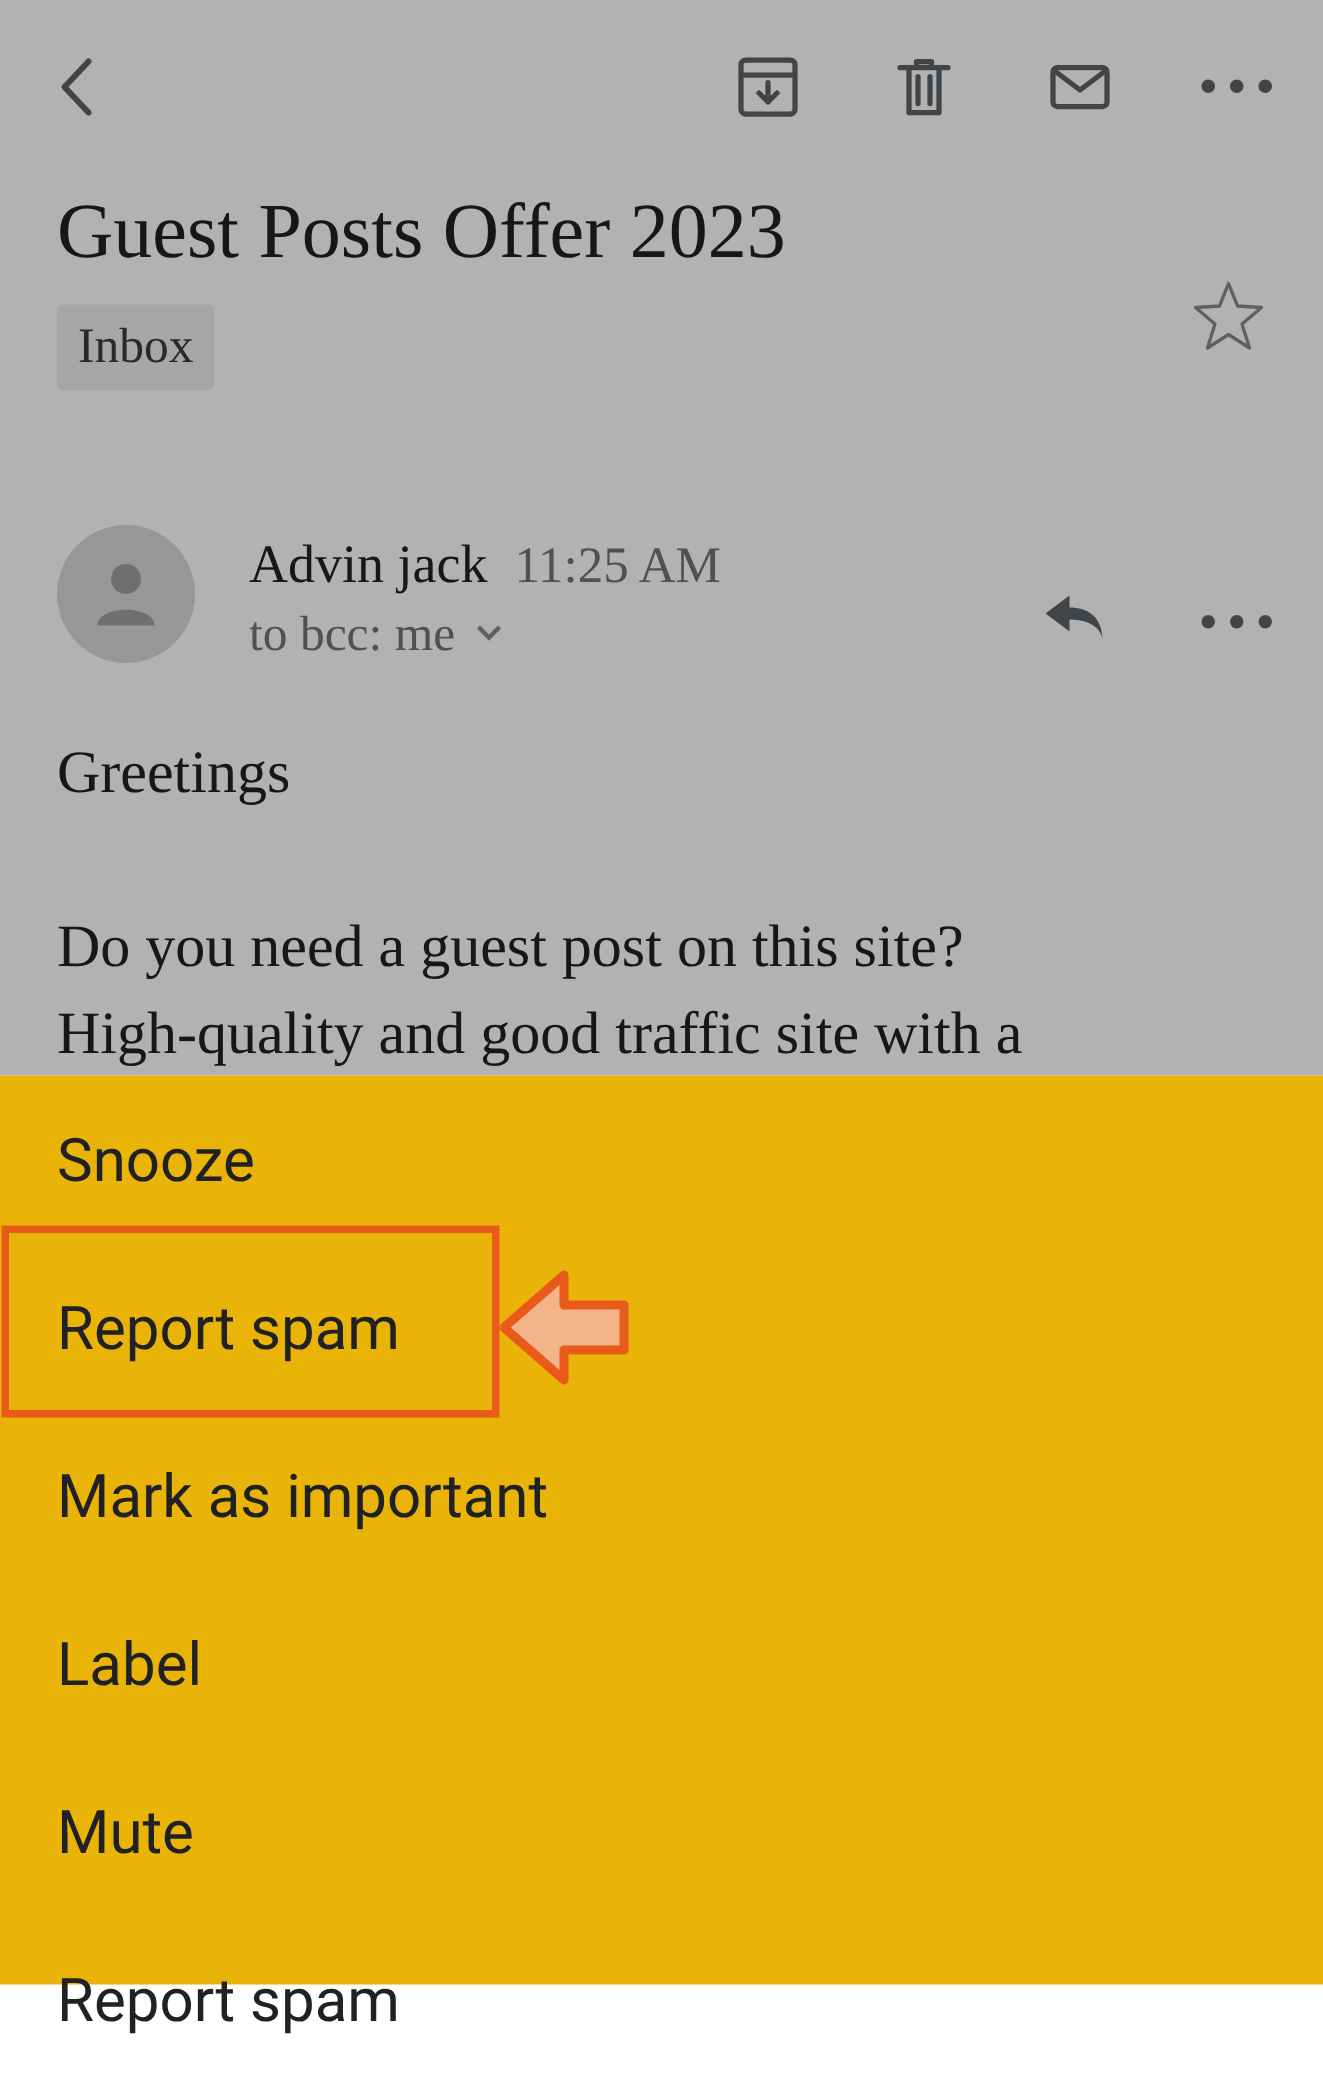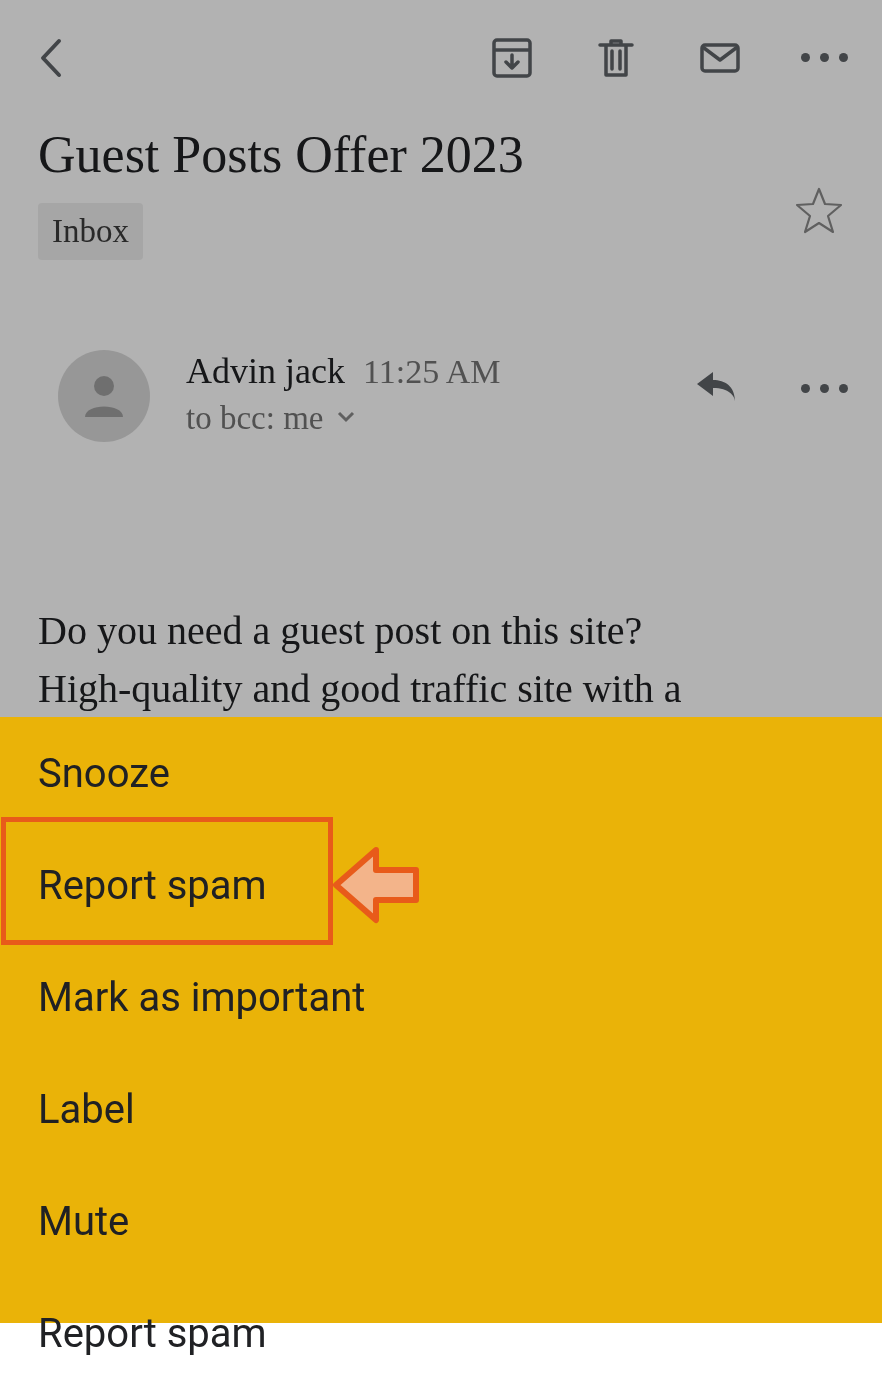--- a/index.html
+++ b/index.html
@@ -102,22 +102,22 @@
     }
     .star-col svg {
       width: 50px;
       height: 50px;
       stroke: #8a8a8a;
       fill: none;
       stroke-width: 2.2;
     }
     .sender-row {
       display: flex;
-      align-items: flex-start;
-      padding: 90px 34px 0 58px;
+      align-items: flex-end;
+      padding: 90px 34px 0 38px;
     }
     .avatar {
       width: 92px;
       height: 92px;
       border-radius: 50%;
       background: #d9d9d9;
       display: flex;
       align-items: center;
       justify-content: center;
       flex-shrink: 0;
@@ -298,21 +298,21 @@
       </div>
       <div class="more-dots">
         <div class="dot"></div>
           <div class="dot"></div>
           <div class="dot"></div>
       </div>
     </div>
   </div>
 
   <div class="body-text">
-    <br>
+    <span>Greetings</span><br>
     <br>
     <span>Do you need a guest post on this site?</span><br>
     <span>High-quality and good traffic site with a</span>
   </div>
 
 </div>
 
 <div class="dim-overlay"></div>
 
 <div class="menu-sheet">

